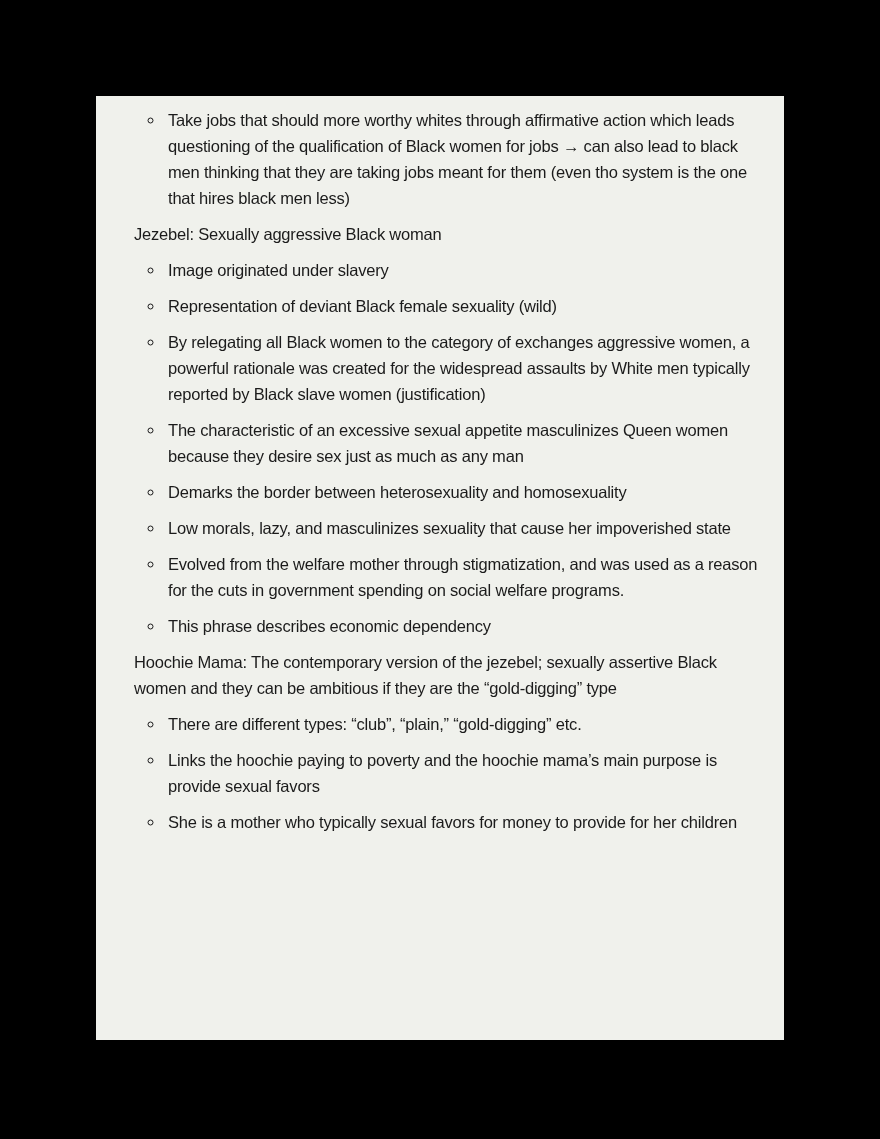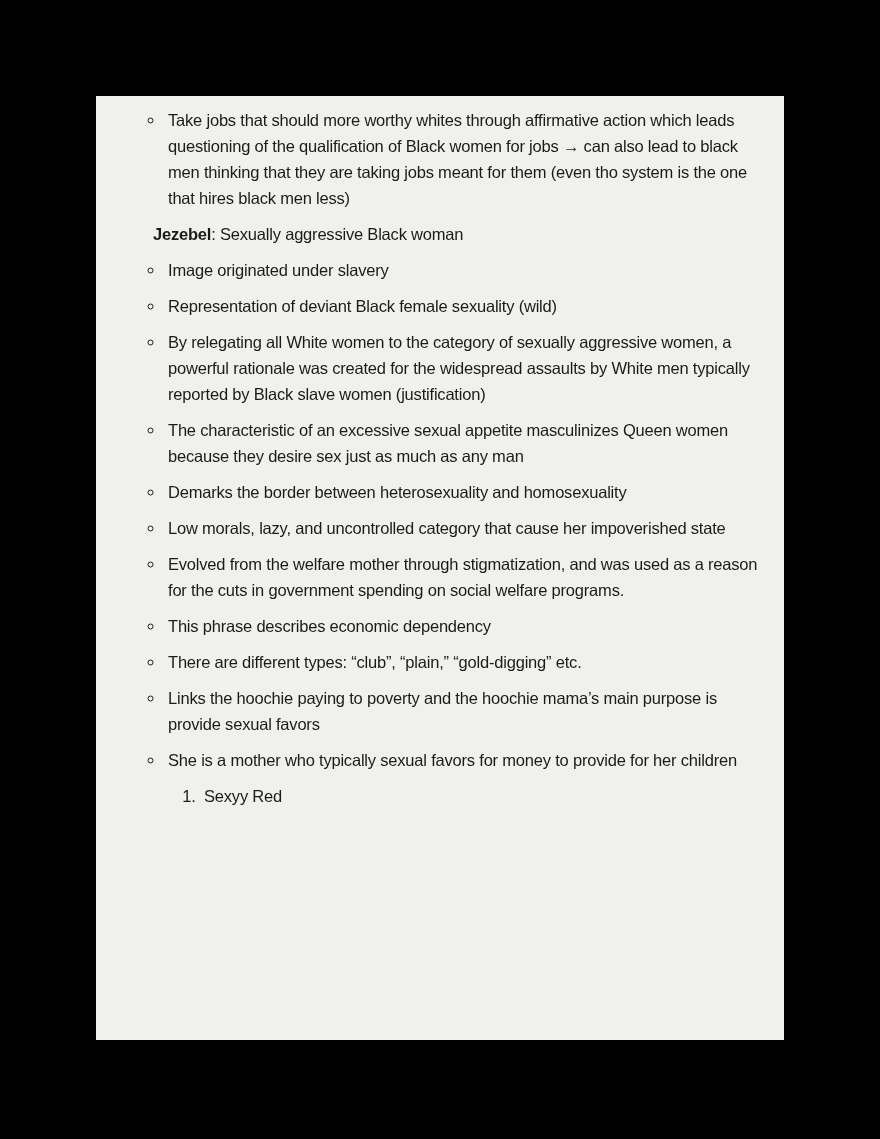--- a/index.html
+++ b/index.html
@@ -49,55 +49,53 @@
     margin: 10px 0 0 0;
     padding-left: 32px;
     list-style-type: decimal;
   }
 
   .doc-panel ol li {
     margin: 0;
     padding-left: 4px;
   }
 
-  .term { font-weight: bold; margin-left: 19px; }
+  .term { font-weight: normal; }
 </style>
 </head>
 <body>
 
 <div class="canvas">
   <main class="doc-panel">
 
     <ul>
       <li>Take jobs that should more worthy whites through affirmative action which leads questioning of the qualification of Black women for jobs → can also lead to black men thinking that they are taking jobs meant for them (even tho system is the one that hires black men less)</li>
     </ul>
 
     <p><strong class="term">Jezebel</strong><span>: Sexually aggressive Black woman</span></p>
 
     <ul>
       <li>Image originated under slavery</li>
       <li>Representation of deviant Black female sexuality (wild)</li>
-      <li>By relegating all White women to the category of sexually aggressive women, a powerful rationale was created for the widespread assaults by White men typically reported by Black slave women (justification)</li>
+      <li>By relegating all Black women to the category of exchanges aggressive women, a powerful rationale was created for the widespread assaults by White men typically reported by Black slave women (justification)</li>
       <li>The characteristic of an excessive sexual appetite masculinizes Queen women because they desire sex just as much as any man</li>
       <li>Demarks the border between heterosexuality and homosexuality</li>
     </ul>
 
 
     <ul>
-      <li>Low morals, lazy, and uncontrolled category that cause her impoverished state</li>
+      <li>Low morals, lazy, and masculinizes sexuality that cause her impoverished state</li>
       <li>Evolved from the welfare mother through stigmatization, and was used as a reason for the cuts in government spending on social welfare programs.</li>
       <li>This phrase describes economic dependency</li>
     </ul>
 
+    <p><strong class="term">Hoochie Mama:</strong><span> The contemporary version of the jezebel; sexually assertive Black women and they can be ambitious if they are the “gold-digging” type</span></p>
 
     <ul>
       <li>There are different types: “club”, “plain,” “gold-digging” etc.</li>
       <li>Links the hoochie paying to poverty and the hoochie mama’s main purpose is provide sexual favors</li>
       <li>
         <span>She is a mother who typically sexual favors for money to provide for her children</span>
-        <ol>
-          <li>Sexyy Red</li>
-        </ol>
       </li>
     </ul>
 
   </main>
 </div>
 
 </body></html>

